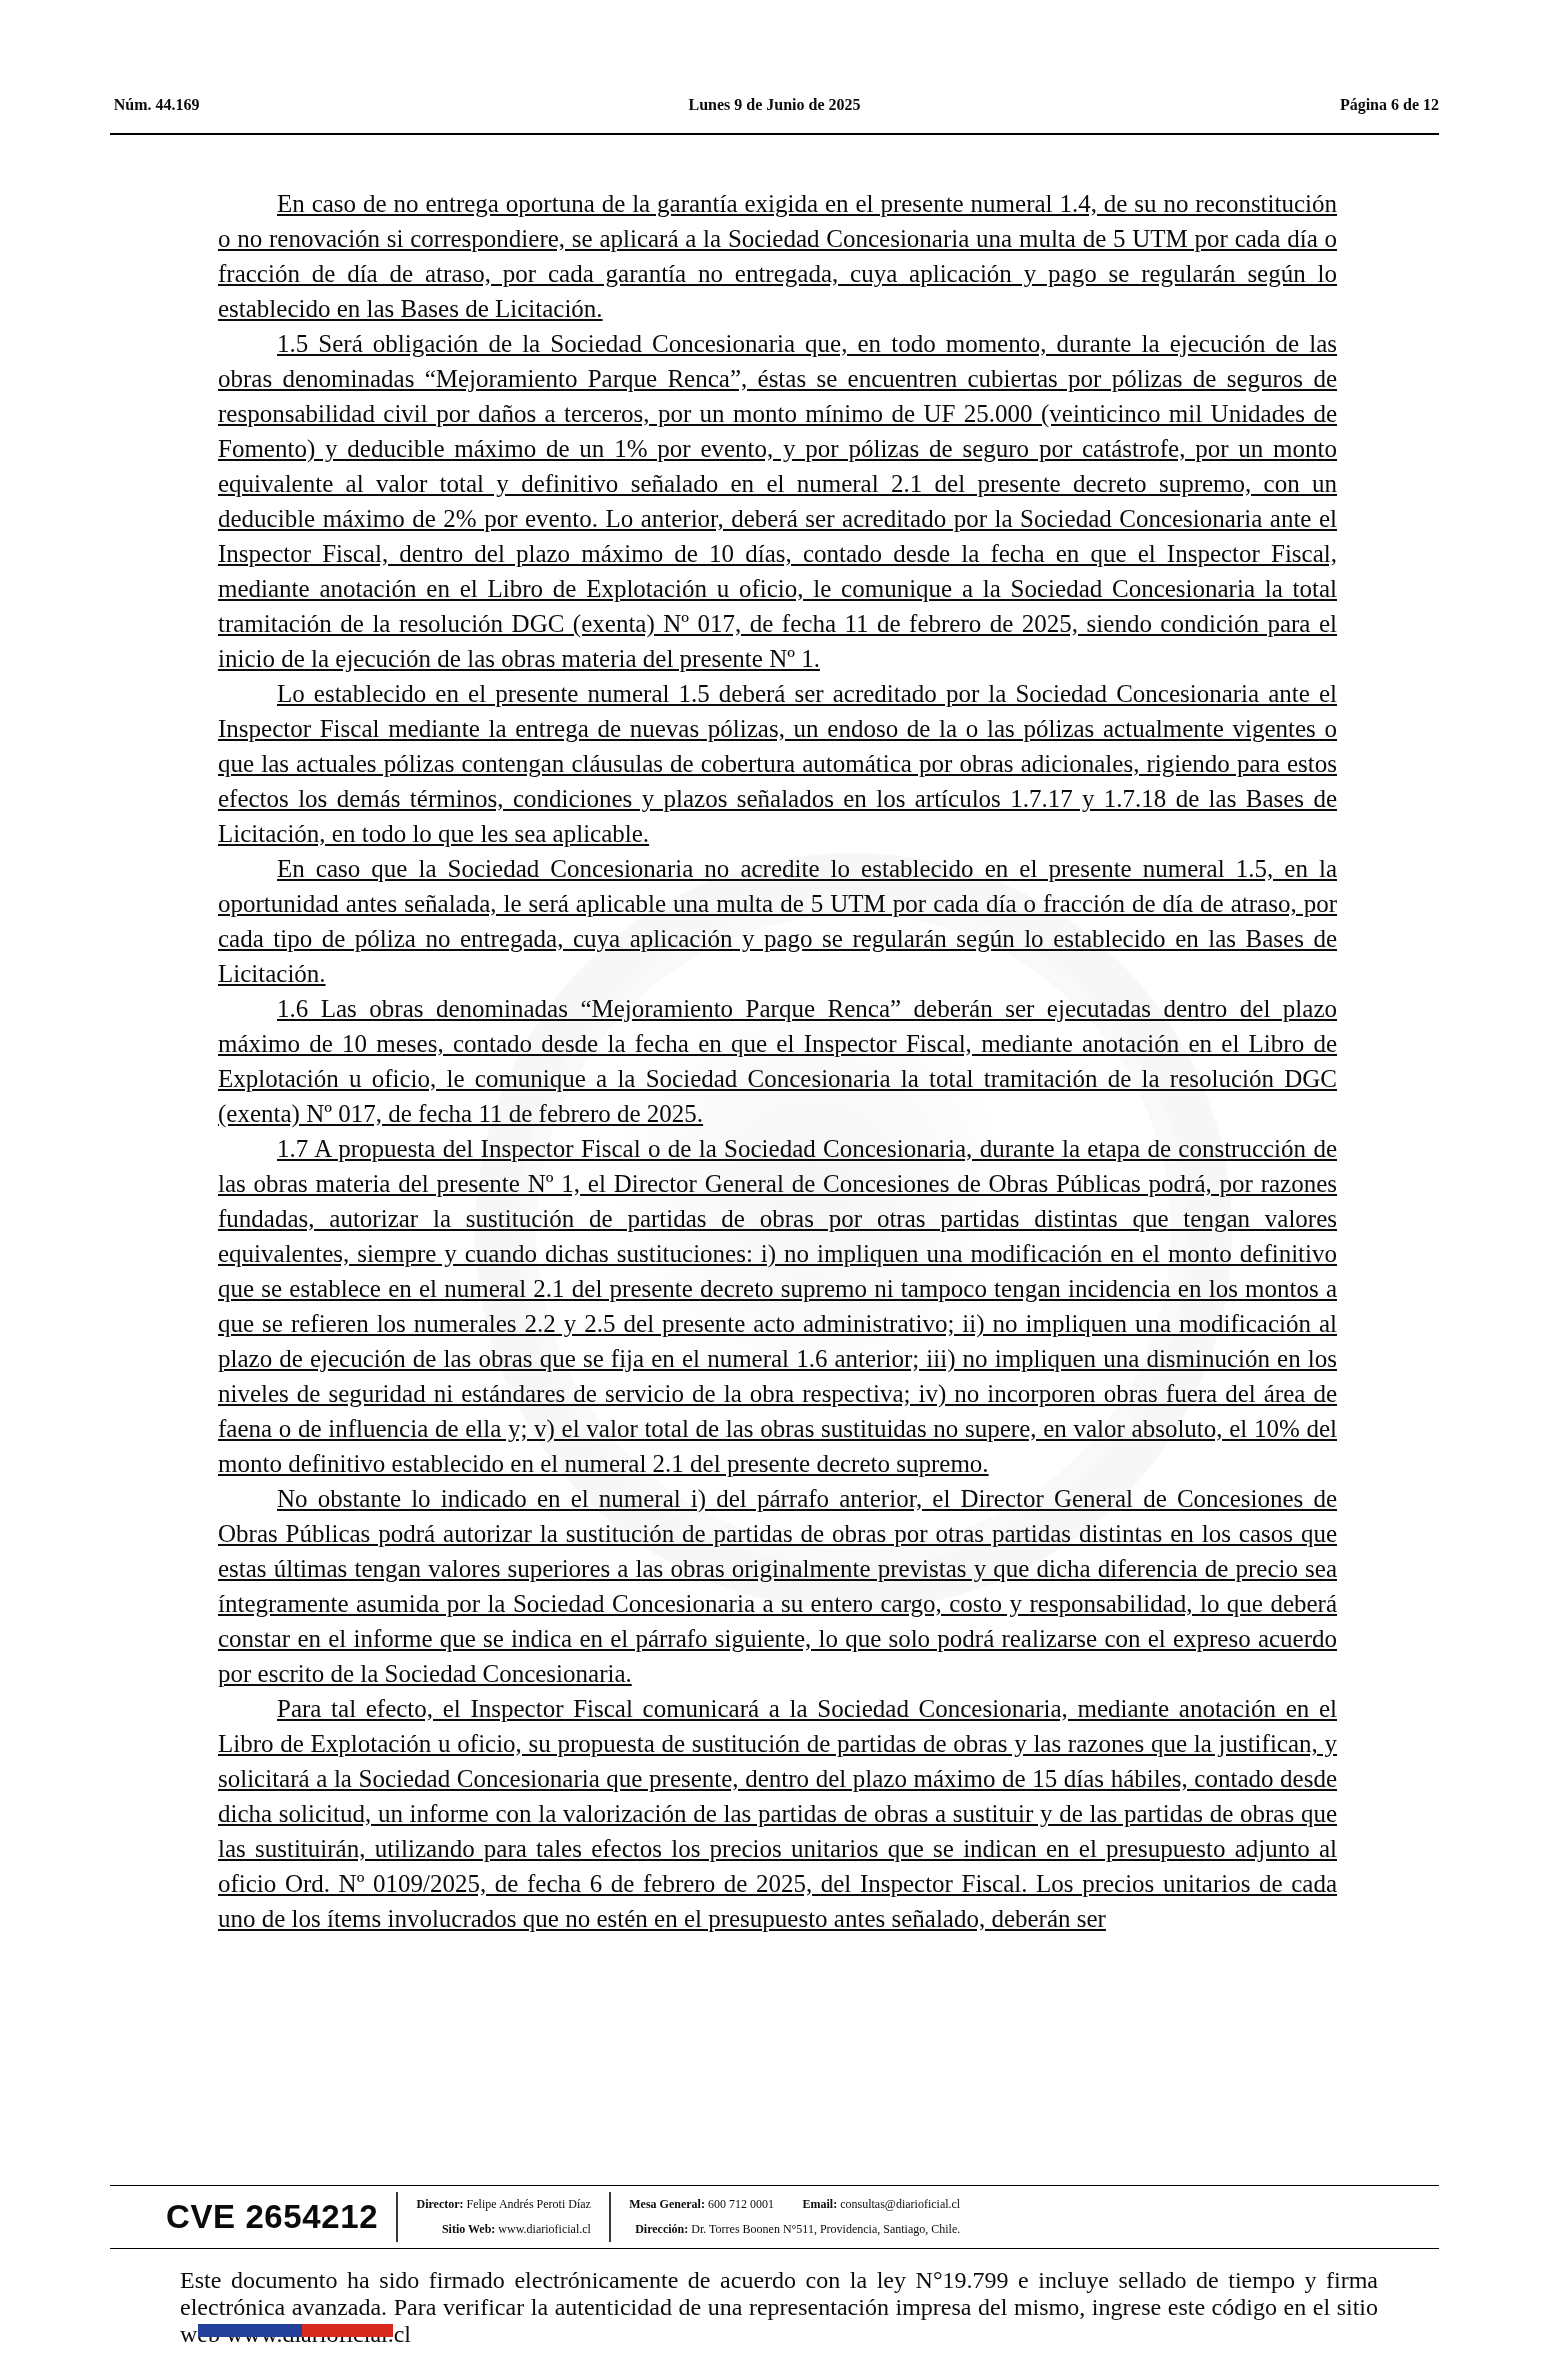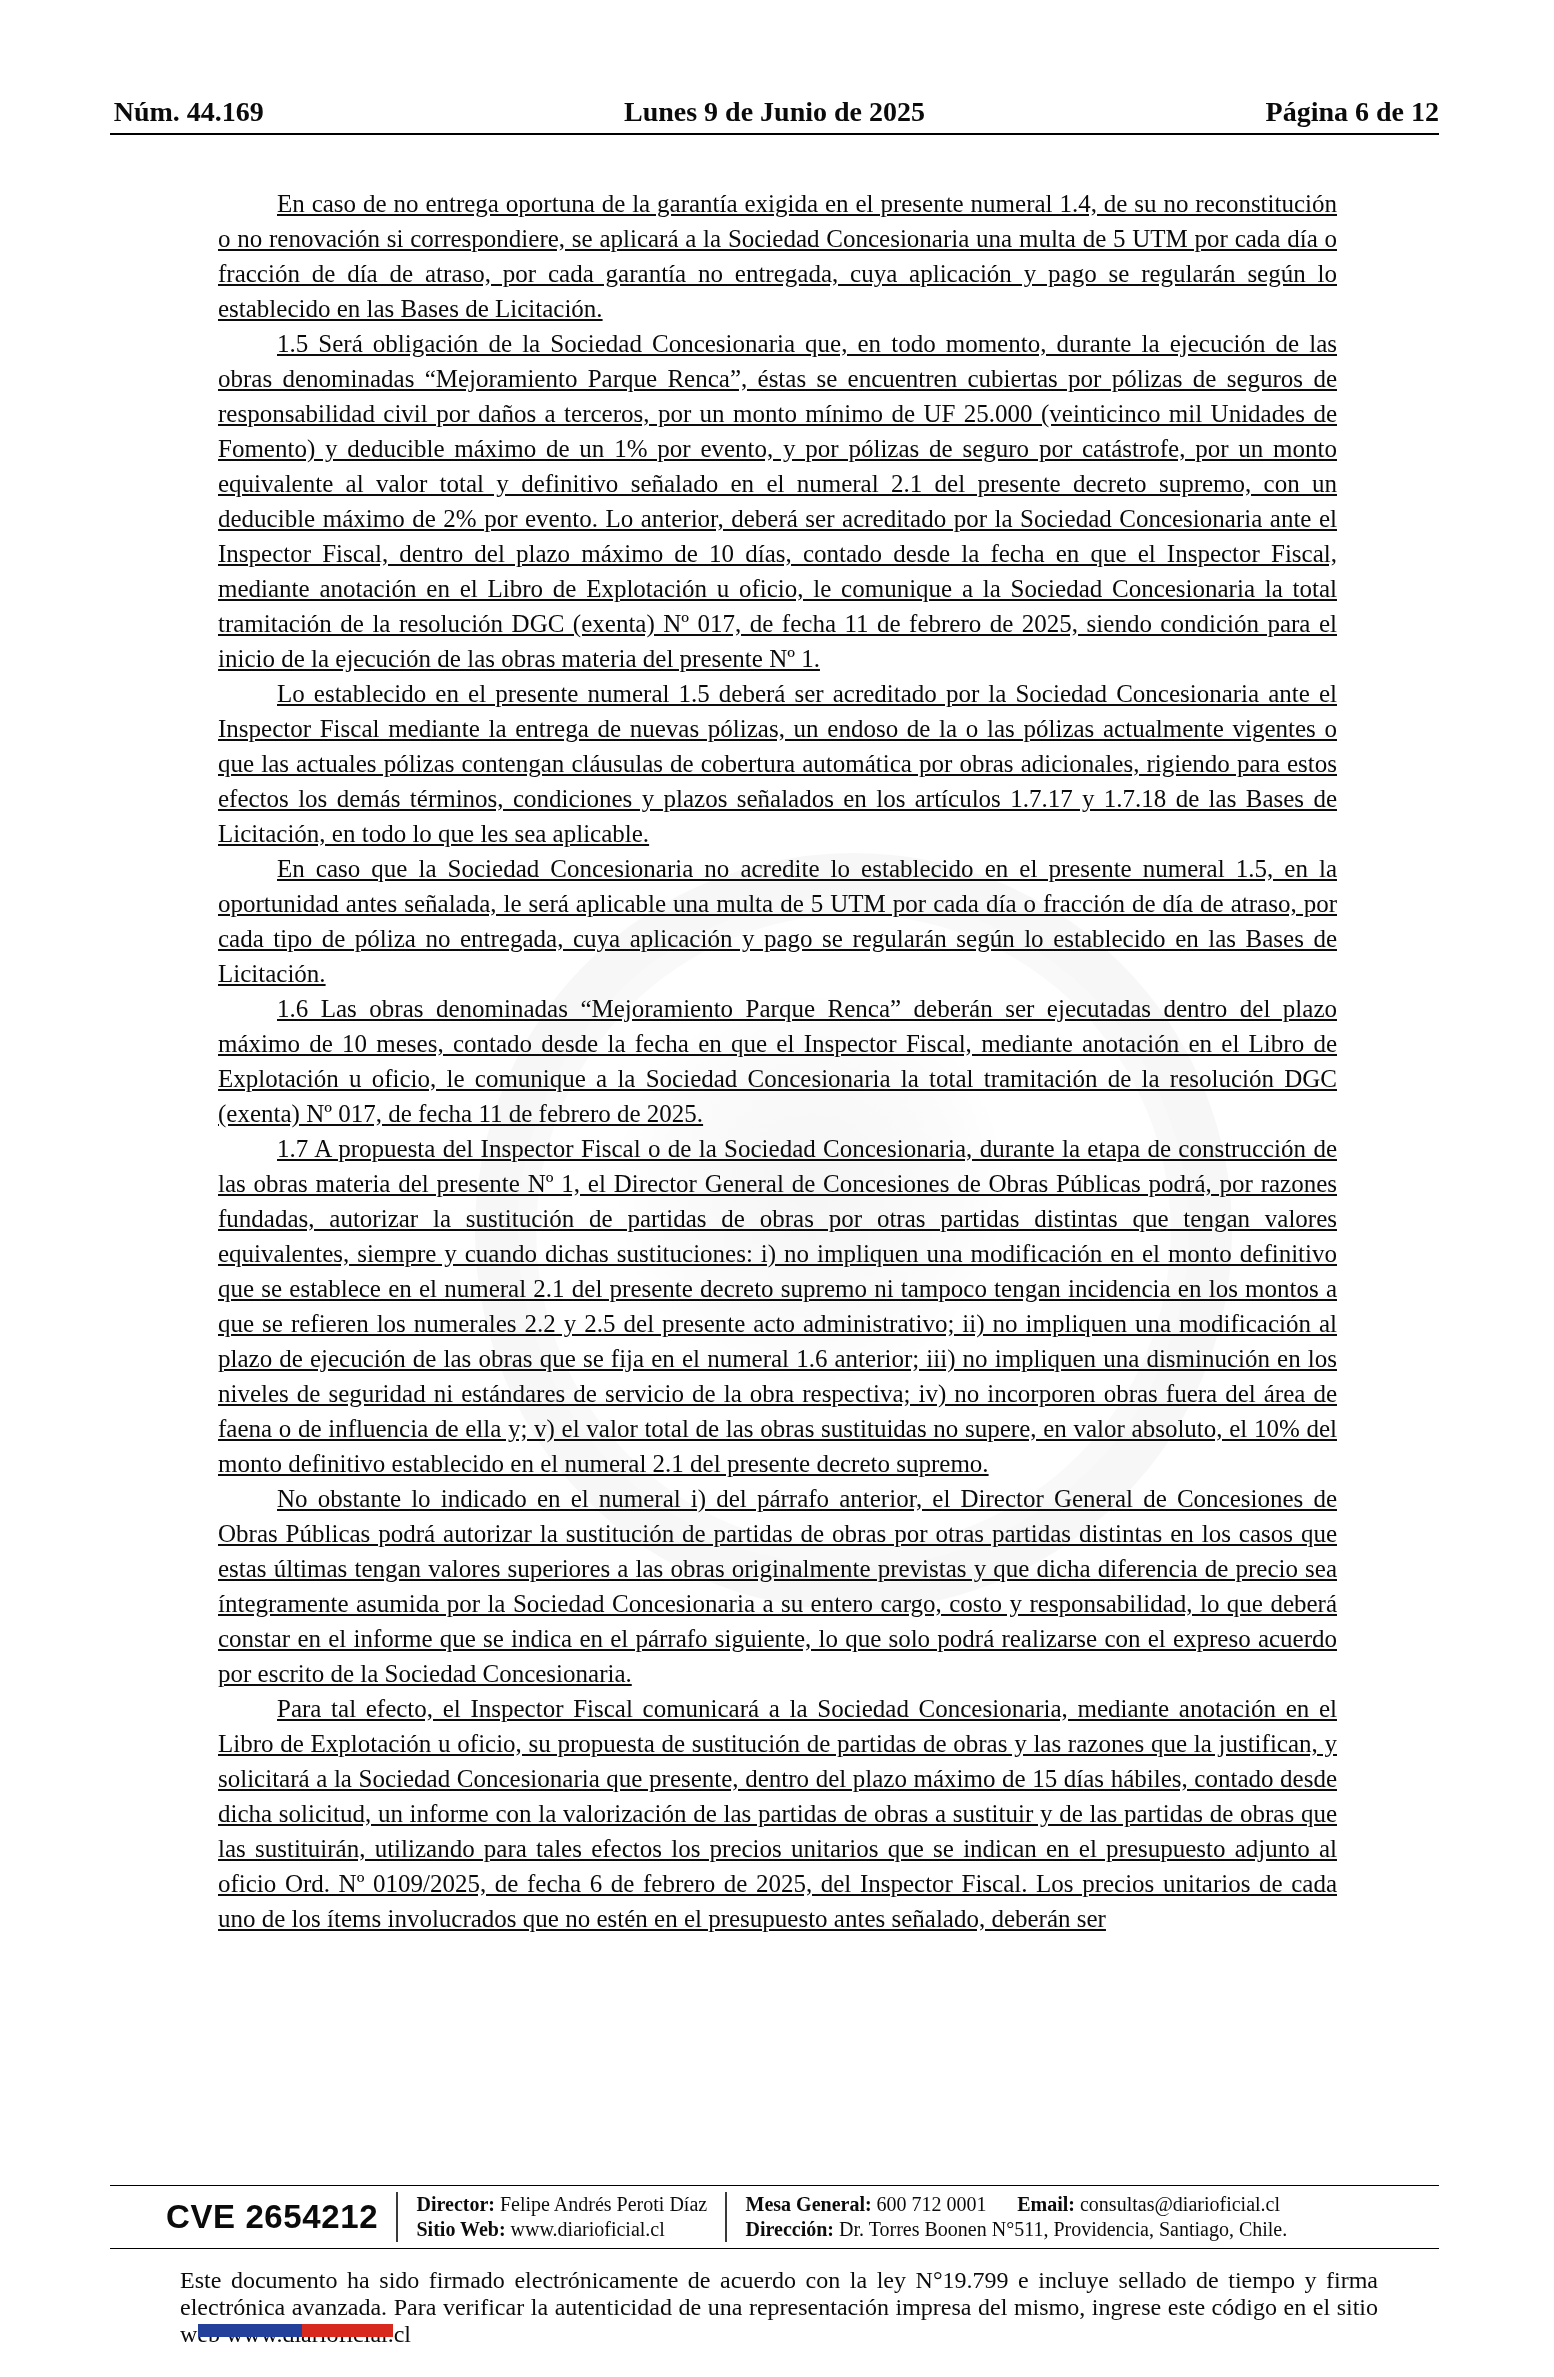--- a/index.html
+++ b/index.html
@@ -39,21 +39,21 @@
   }
   .header-title{
     text-align:center;
     font-weight:700;
     font-size:23px;
     letter-spacing:0.3px;
   }
   .header-row{
     position:relative;
     margin-top:4.9px;
-    font-size:28px;
+    font-size:16px;
     font-weight:700;
     text-align:center;
     height:27px;
   }
   .header-issue{position:absolute; left:3.7px; top:0;}
   .header-page{position:absolute; right:0; top:0;}
   .header-rule{
     margin-top:9.8px;
     border-bottom:2.4px solid #000;
   }
@@ -91,23 +91,24 @@
     letter-spacing:0.6px;
     white-space:nowrap;
   }
   .vsep{
     width:1.8px;
     align-self:stretch;
     background:#3a3a3a;
     margin:0 18.3px;
   }
   .finfo{
-    font-size:20px;
+    font-size:12px;
     line-height:25px;
     white-space:nowrap;
+    text-align:right;
   }
   .finfo b{font-weight:700;}
   .email-gap{margin-left:25.6px;}
 
   .disclaimer{
     position:absolute;
     left:180px; top:2267px;
     width:1198px;
     font-size:24px;
     line-height:27px;

